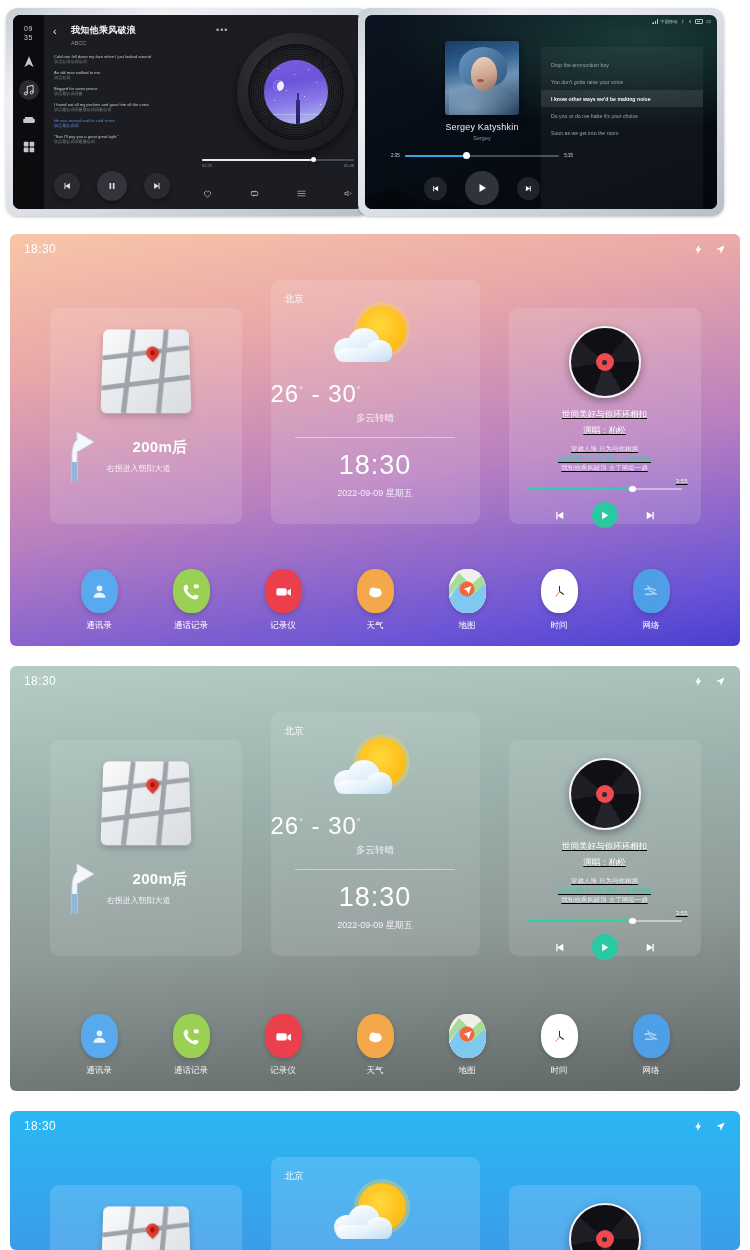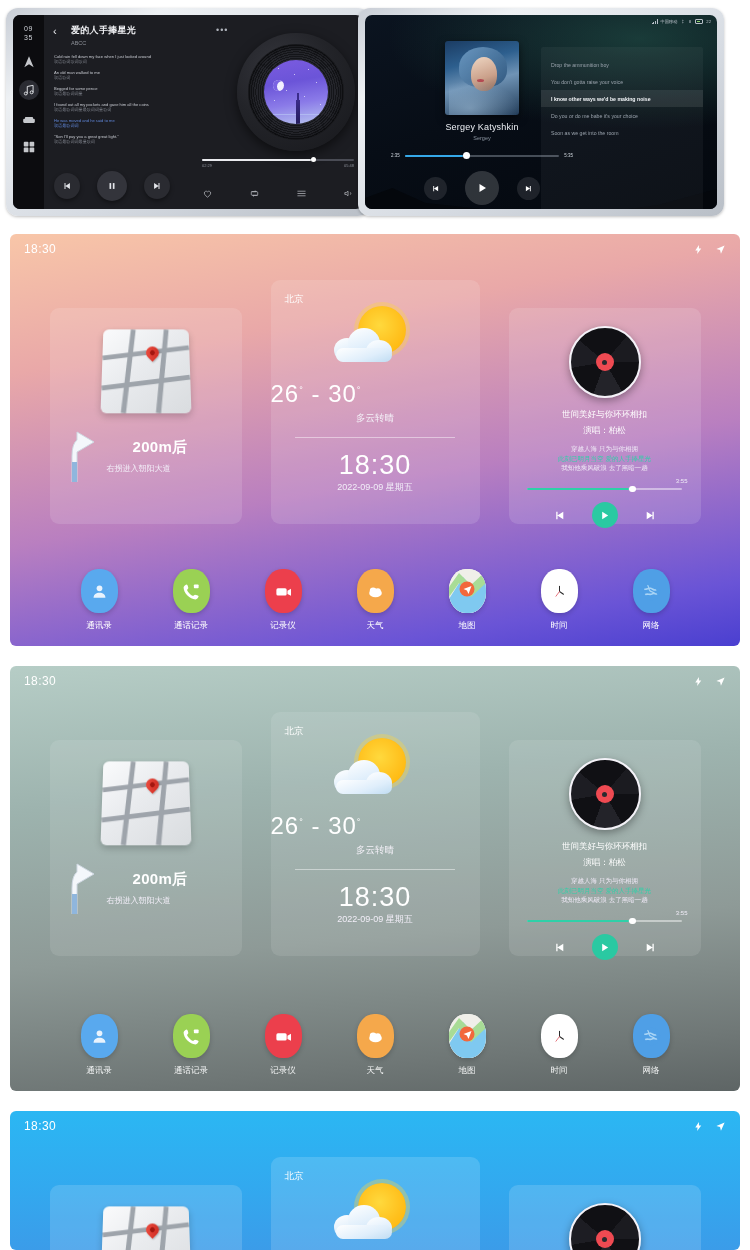--- a/index.html
+++ b/index.html
@@ -166,21 +166,21 @@
     display:flex; align-items:center; justify-content:space-between; padding:0 14px;
   }
   .ph .clk { color:#fff; font-size:12px; letter-spacing:.4px; }
   .ph .sts { display:flex; align-items:center; gap:11px; }
   .ph .sts svg { width:11px; height:11px; fill:#fff; }
 
   .widgets { position:absolute; left:0; top:46px; width:100%; display:flex; justify-content:center; gap:29px; }
   .card { border-radius:9px; background:rgba(255,255,255,.13); position:relative; }
   .card.nav { width:192px; height:216px; margin-top:28px; }
   .card.wea { width:209px; height:244px; }
-  .card.mus { width:192px; height:216px; margin-top:28px; }
+  .card.mus { width:192px; height:216px; margin-top:28px;text-decoration:underline; }
   .p4 .card { background:rgba(255,255,255,.10); }
   .p5 .card { background:rgba(255,255,255,.15); }
 
   
   .mapimg { width:88px; height:84px; margin:20px auto 0 auto; position:relative;
     background:linear-gradient(140deg,#fafbfc 0%,#e9ebee 45%,#d9dcdf 100%);
     border-radius:6px; overflow:hidden; box-shadow:0 3px 7px rgba(0,0,0,.2);
     transform:perspective(90px) rotateX(4deg); }
   .mapimg i { position:absolute; background:#9ea4ab; display:block; }
   .pin { position:absolute; left:44px; top:18px; width:13px; height:13px; border-radius:50% 50% 50% 0;
@@ -197,21 +197,21 @@
   .wsun { position:absolute; left:28px; top:0; width:48px; height:48px; border-radius:50%;
     background:radial-gradient(circle at 45% 40%, #ffd93d 0%, #ffc11e 55%, #ffb300 100%);
     box-shadow:0 0 0 4px rgba(255,214,61,.35); }
   .wcloud { position:absolute; left:4px; top:20px; width:62px; height:36px; }
   .wcloud b { position:absolute; border-radius:50%; background:linear-gradient(160deg,#ffffff,#dfeefb 60%,#bfdcf2 100%); display:block; }
   .wtemp { text-align:left; color:#fff; font-size:24px; font-weight:300; margin-top:8px; letter-spacing:1px; position:relative; }
   .wtemp sup { font-size:9px; vertical-align:super; font-weight:300; }
   .wdesc { text-align:center; color:#f4f1f8; font-size:9.5px; margin-top:4px; }
   .wline { width:160px; height:1px; background:rgba(255,255,255,.45); margin:12px auto 0 auto; }
   .wclock { text-align:center; color:#fff; font-size:27px; font-weight:300; margin-top:12px; letter-spacing:1px; }
-  .wdate { text-align:center; color:#f2eef8; font-size:9px; }
+  .wdate { text-align:center; color:#f2eef8; font-size:9px; margin-top:6px; }
 
   
   .vinyl { width:72px; height:72px; border-radius:50%; margin:18px auto 0 auto; position:relative;
     background:conic-gradient(#101014 0deg 40deg,#1b1b20 40deg 90deg,#101014 90deg 150deg,#232329 150deg 200deg,#101014 200deg 260deg,#1d1d23 260deg 310deg,#101014 310deg 360deg);
     border:2.5px solid #f4f2f8; box-shadow:0 3px 8px rgba(0,0,0,.35); }
   .vinyl:after { content:""; position:absolute; left:50%; top:50%; width:18px; height:18px; margin:-9px 0 0 -9px;
     border-radius:50%; background:#ef4a52; }
   .vinyl:before { content:""; position:absolute; left:50%; top:50%; width:5px; height:5px; margin:-2.5px 0 0 -2.5px;
     border-radius:50%; background:#2a2a2f; z-index:2; }
   .msong { text-align:center; color:#fff; font-size:8.5px; margin-top:11px; }
@@ -277,21 +277,21 @@
                 <rect x="3" y="3" width="8" height="8" rx="1.5"></rect>
                 <rect x="13" y="3" width="8" height="8" rx="1.5"></rect>
                 <rect x="3" y="13" width="8" height="8" rx="1.5"></rect>
                 <rect x="13" y="13" width="8" height="8" rx="1.5"></rect>
               </svg>
           </div>
         </div>
 
         <div class="pa-main">
           <div class="pa-back">‹</div>
-          <div class="pa-title">爱的人手捧星光</div>
+          <div class="pa-title">我知他乘风破浪</div>
           <div class="pa-artist">ABCC</div>
           <div class="pa-dots">•••</div>
 
           <div class="pa-lyrics">
             <div class="pa-ly">
               <div class="en">Cold rain fell down my face when I just looked around</div>
               <div class="cn">双语歌词歌词歌词</div>
             </div>
             <div class="pa-ly">
               <div class="en">An old man walked to me</div>

